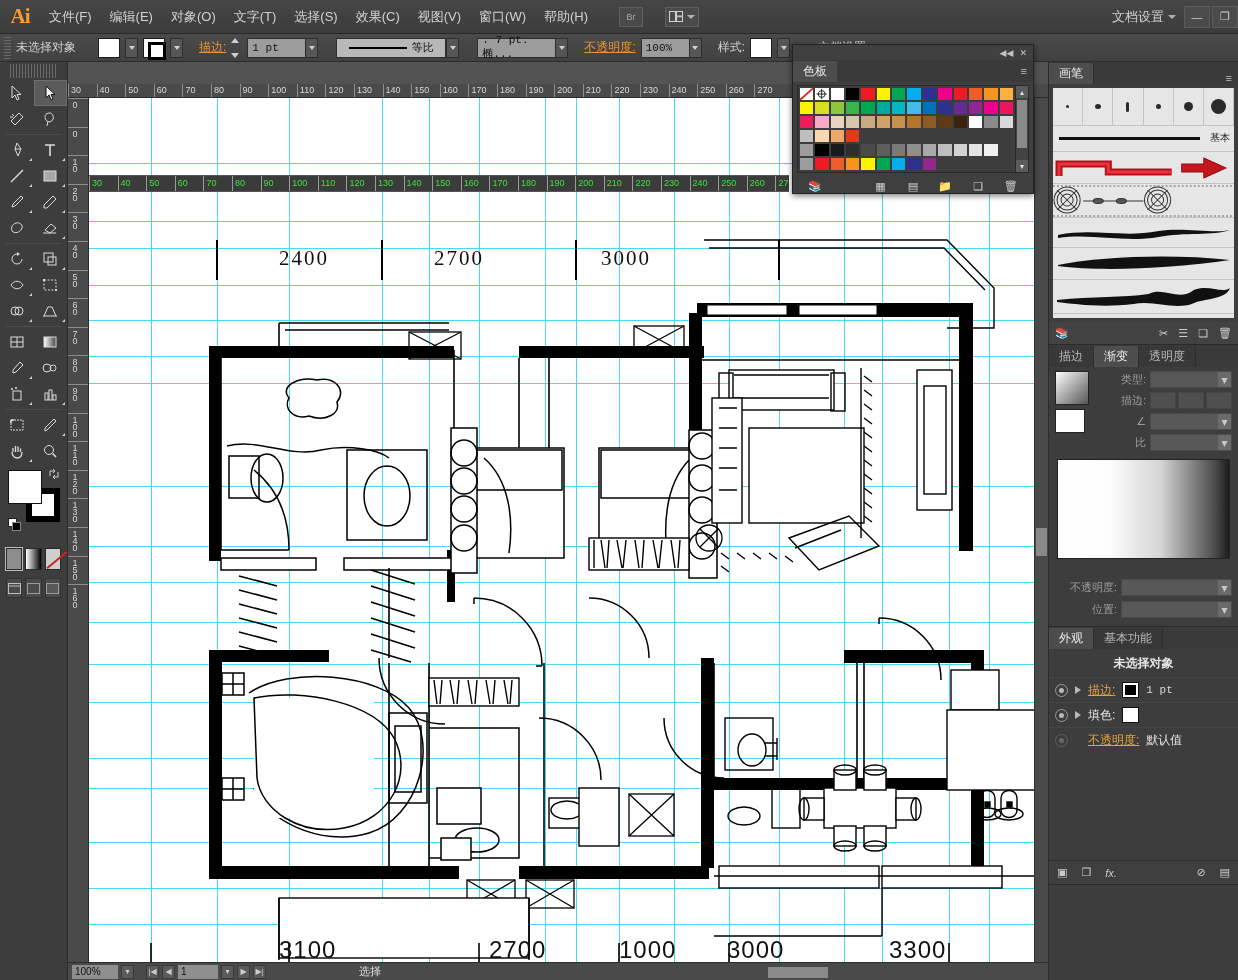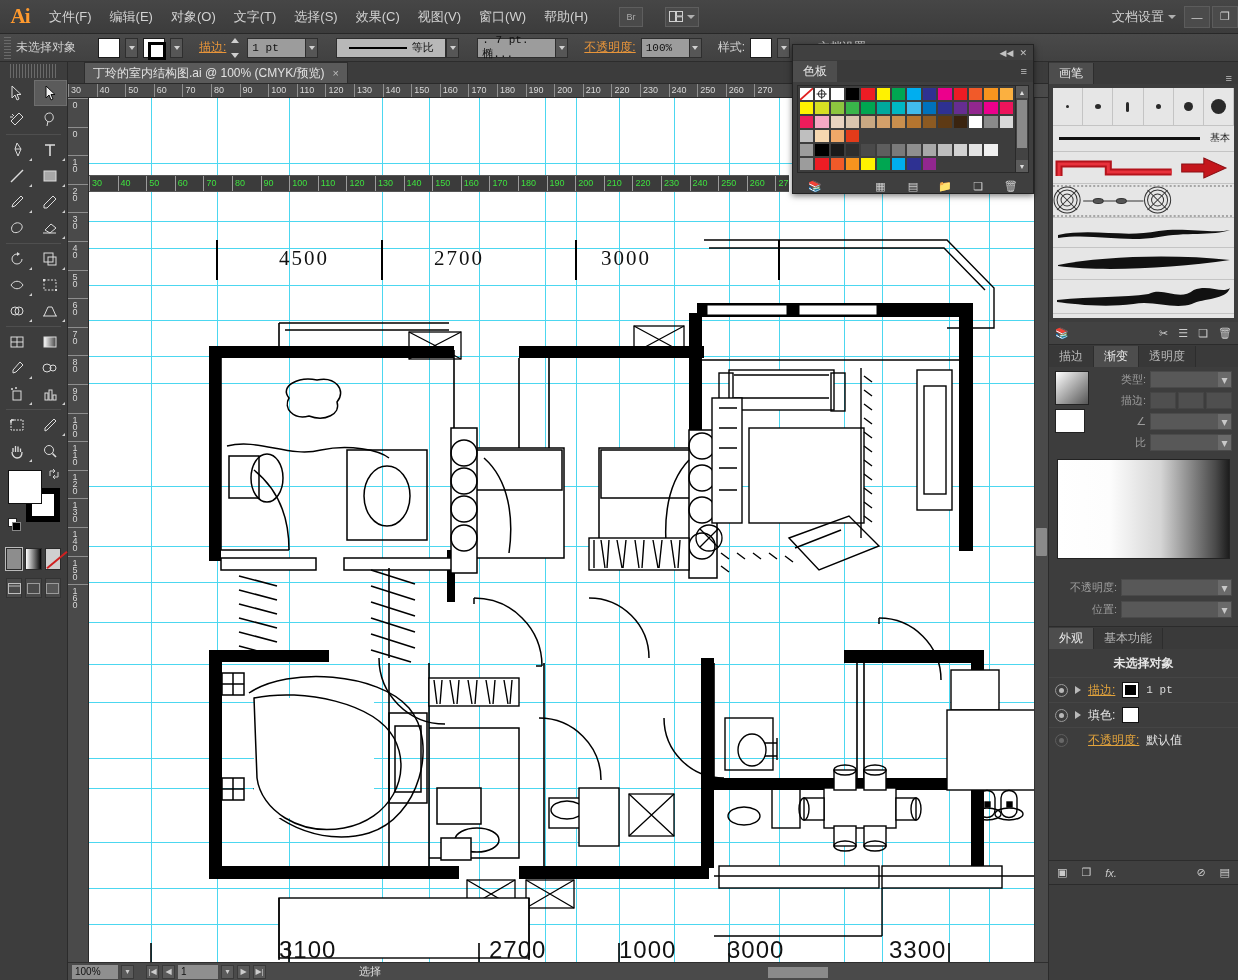--- a/index.html
+++ b/index.html
@@ -552,26 +552,20 @@
       <div class="smode">
         <svg width="13" height="11" viewBox="0 0 13 11">
             <rect x="0.5" y="0.5" width="12" height="10" fill="#575757" stroke="#9b9b9b"></rect>
           </svg>
       </div>
     </div>
   </div>
 
   <div class="docarea">
 
-    <div class="doctabs">
-      <div class="doctab">
-        <span>丁玲的室内结构图.ai @ 100% (CMYK/预览)</span>
-        <span class="x">×</span>
-      </div>
-    </div>
 
     <div class="ruler-h" id="rulerH">
         <div class="rtick" style="left: 0px;">
           <span>30</span>
         </div>
         <div class="rtick" style="left: 28.6px;">
           <span>40</span>
         </div>
         <div class="rtick" style="left: 57.2px;">
           <span>50</span>
@@ -954,21 +948,21 @@
           <g stroke="#000" stroke-width="1.6">
             <path d="M62 845 L62 876"></path>
               <path d="M200 845 L200 876"></path>
             <path d="M390 845 L390 876"></path>
               <path d="M530 845 L530 876"></path>
             <path d="M640 845 L640 876"></path>
               <path d="M860 845 L860 876"></path>
           </g>
         </svg>
 
-        <div class="dim" style="left:190px;top:148px;">4500</div>
+        <div class="dim" style="left:190px;top:148px;">2400</div>
         <div class="dim" style="left:345px;top:148px;">2700</div>
         <div class="dim" style="left:512px;top:148px;">3000</div>
 
         <div class="dimb" style="left:190px;top:838px;">3100</div>
         <div class="dimb" style="left:400px;top:838px;">2700</div>
         <div class="dimb" style="left:530px;top:838px;">1000</div>
         <div class="dimb" style="left:638px;top:838px;">3000</div>
         <div class="dimb" style="left:800px;top:838px;">3300</div>
       </div>
     </div>

